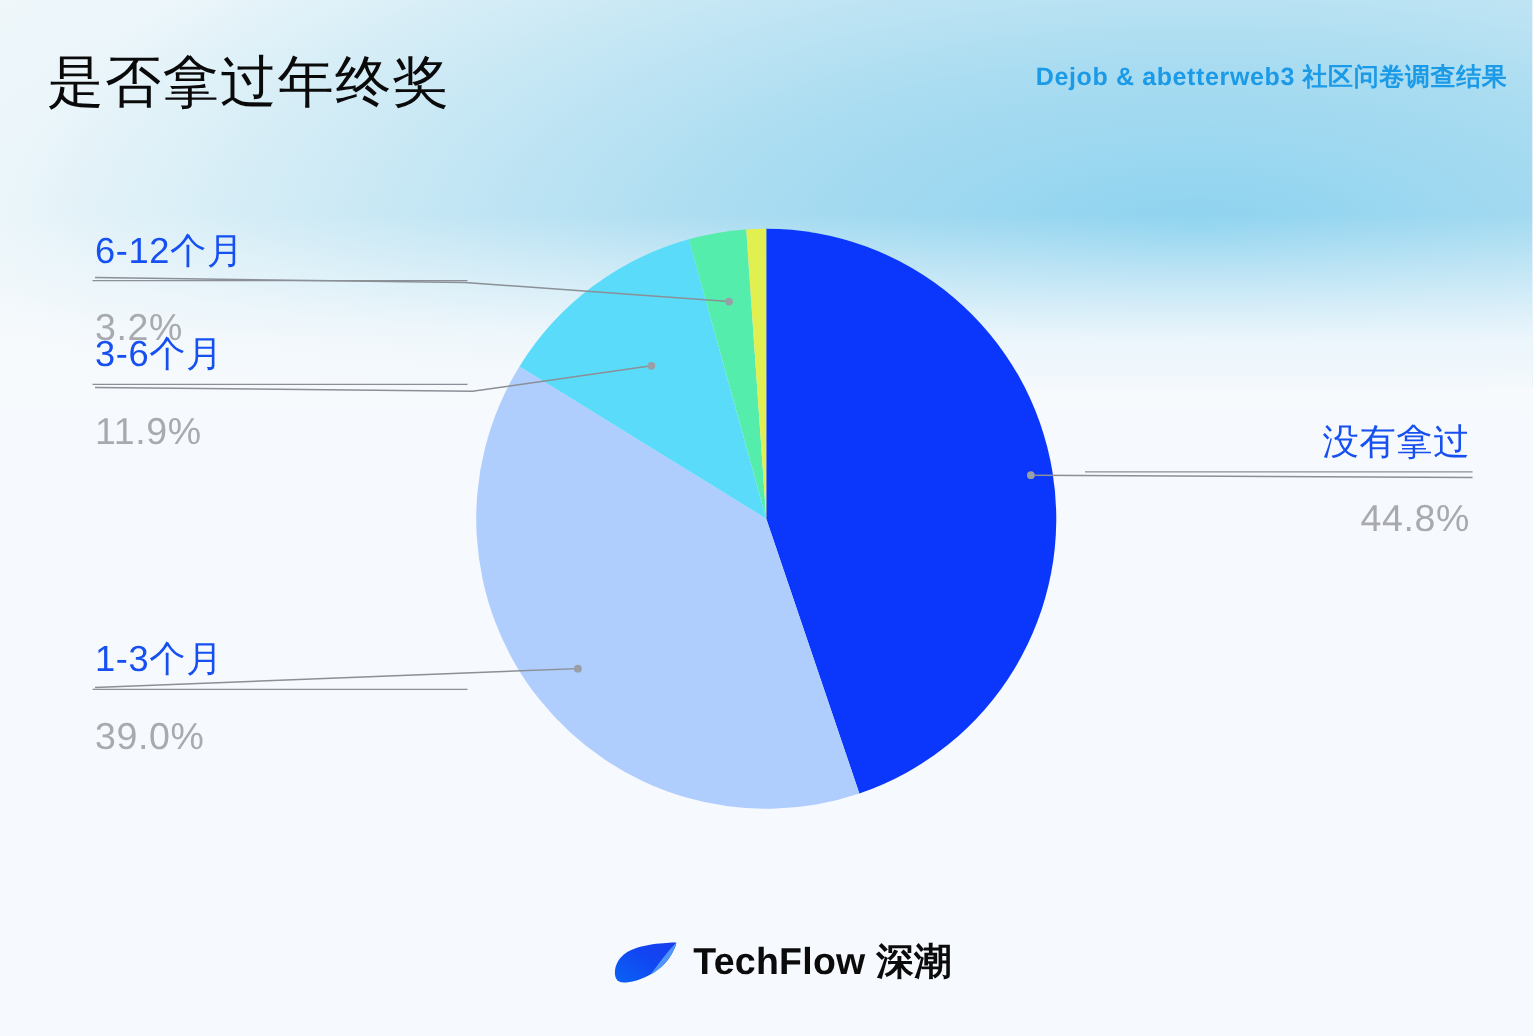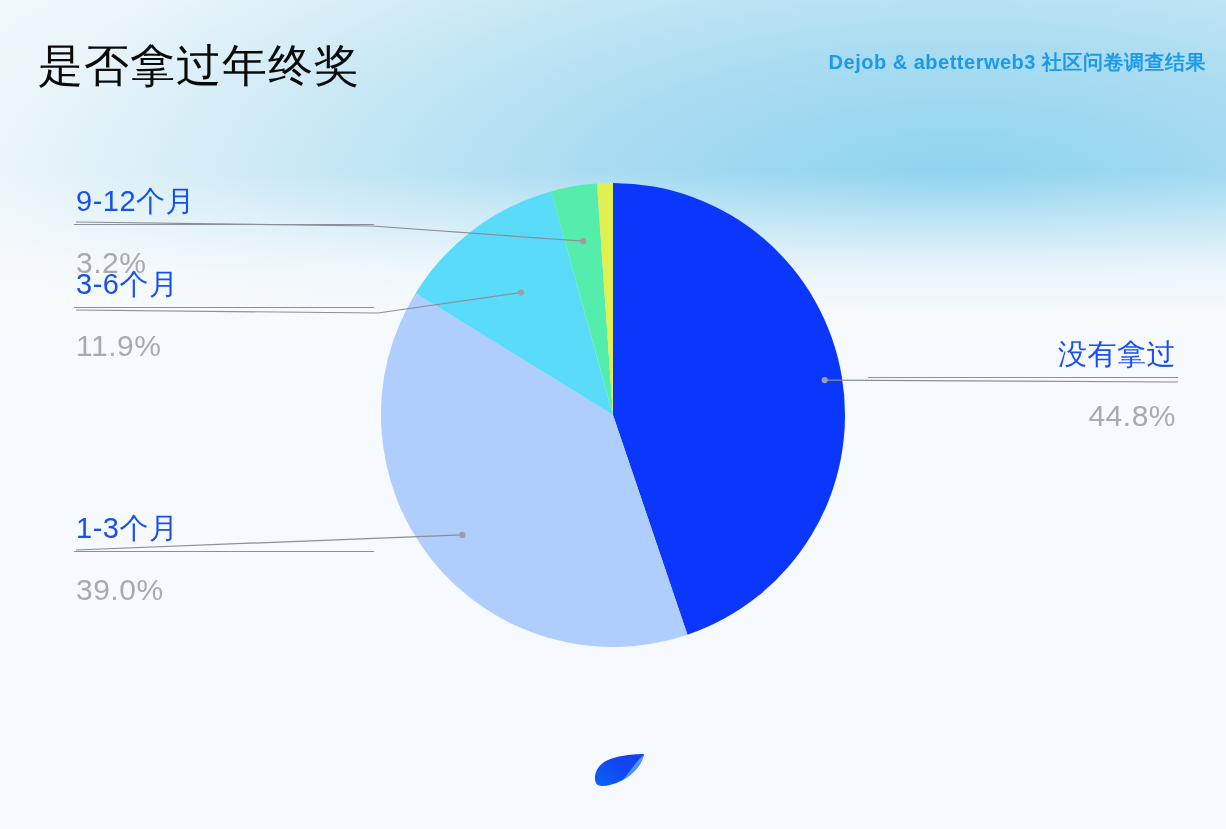--- a/index.html
+++ b/index.html
@@ -189,21 +189,21 @@
       </g>
   </svg>
 
   <div class="callout align-right" id="callout-none">
     <div class="c-name">没有拿过</div>
     <div class="c-rule"></div>
     <div class="c-pct">44.8%</div>
   </div>
 
   <div class="callout align-left" id="callout-6to12">
-    <div class="c-name">9-12个月</div>
+    <div class="c-name">6-12个月</div>
     <div class="c-rule"></div>
     <div class="c-pct">3.2%</div>
   </div>
 
   <div class="callout align-left" id="callout-3to6">
     <div class="c-name">3-6个月</div>
     <div class="c-rule"></div>
     <div class="c-pct">11.9%</div>
   </div>
 
@@ -219,16 +219,17 @@
         <defs>
           <linearGradient id="leafgrad" x1="0" y1="1" x2="1" y2="0">
             <stop offset="0%" stop-color="#0a63f5"></stop>
             <stop offset="55%" stop-color="#1047f2"></stop>
             <stop offset="100%" stop-color="#1a3cf0"></stop>
           </linearGradient>
         </defs>
         <path d="M50 1 C50 1 27 1 14 7 C2 12 -1 24 2 30 C3 32 5 33 8 33 C20 33 36 25 44 14 C48 8 50 3 50 1 Z" fill="url(#leafgrad)"></path>
         <path d="M50 1 C50 3 48 8 44 14 C40 19 35 24 29 27 C36 18 43 8 50 1 Z" fill="#4f95fb"></path>
       </svg>
+      <div class="brand-name">TechFlow 深潮</div>
     </div>
   </div>
 
 </div>
 
 </body></html>

